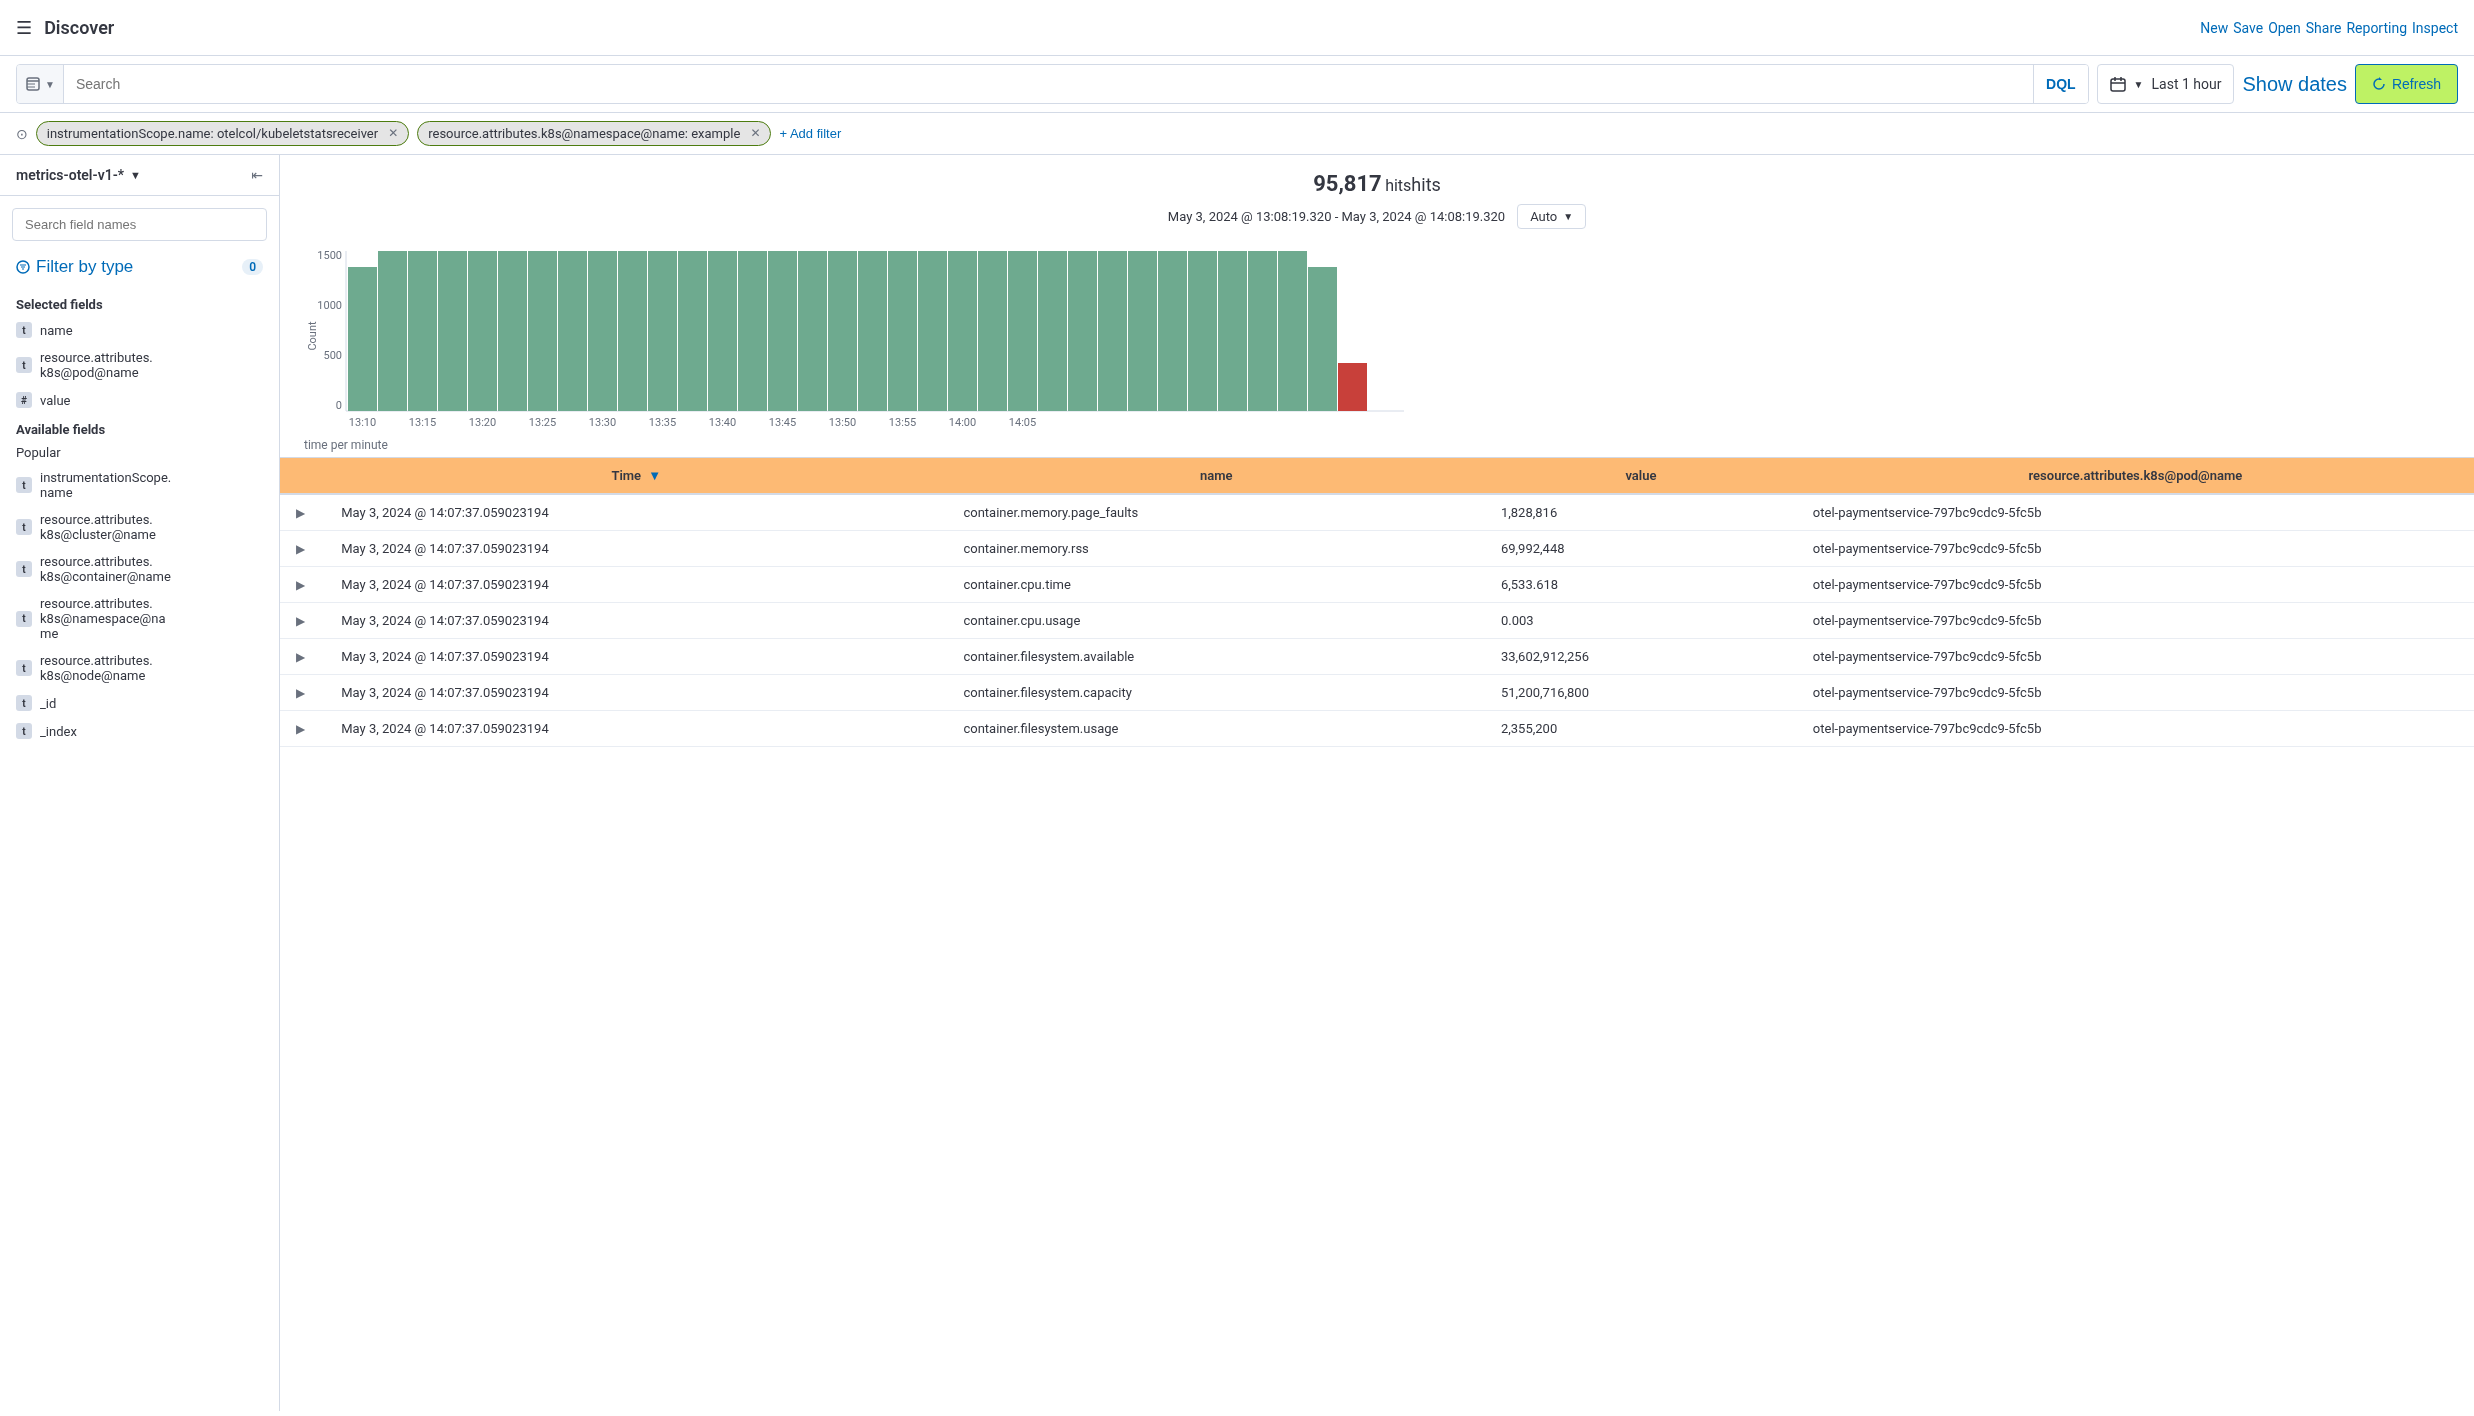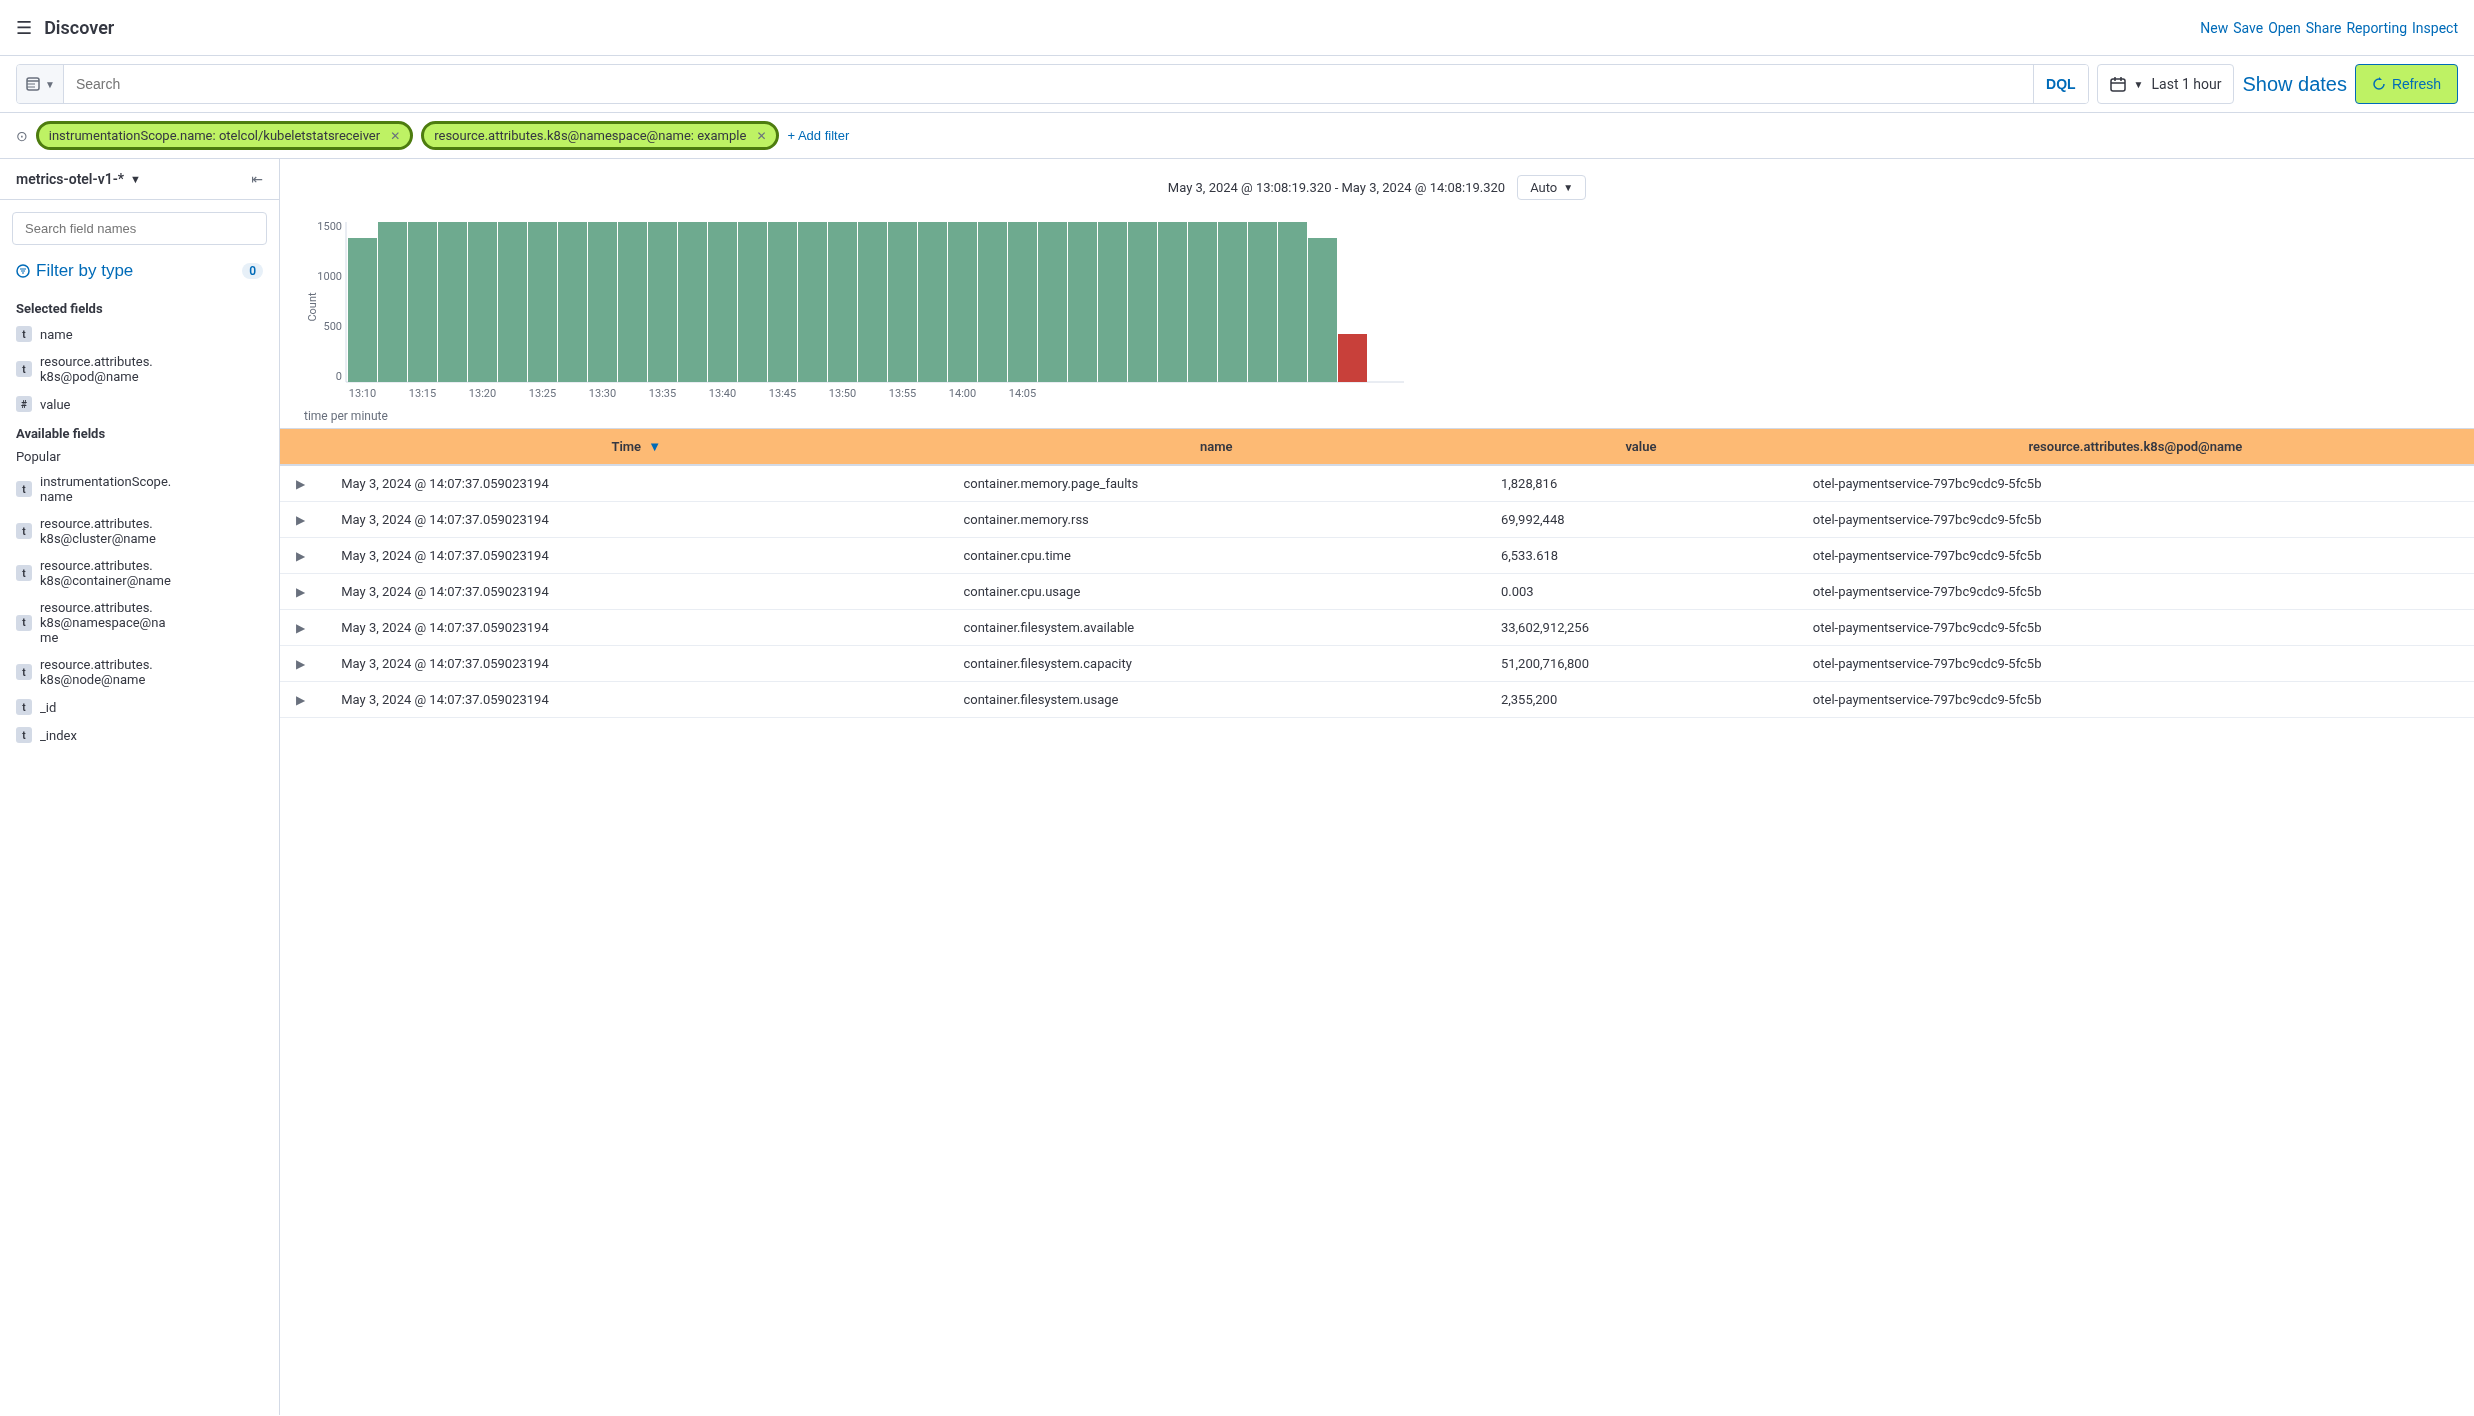--- a/index.html
+++ b/index.html
@@ -51,22 +51,22 @@
       font-size: 14px; cursor: pointer; font-weight: 500;
     }
     
     
     .filter-bar {
       display: flex; align-items: center; padding: 8px 16px; border-bottom: 1px solid #d3dae6;
       gap: 8px; background: #fff; flex-wrap: wrap;
     }
     .filter-icon { color: #69707d; cursor: pointer; font-size: 14px; }
     .filter-pill {
-      display: flex; align-items: center; gap: 6px; padding: 4px 10px;
-      border: 3px solid #4d7c0f; border-radius: 16px; background: #bef264;
+      display: flex; gap: 6px; padding: 4px 10px;
+      border: 1px solid #4d7c0f; border-radius: 16px; background: #e5e5e5;
       font-size: 13px; color: #343741; cursor: pointer;
     }
     .filter-pill-close { color: #69707d; cursor: pointer; margin-left: 4px; font-size: 12px; }
     .add-filter-btn { color: #006bb8; font-size: 13px; cursor: pointer; background: none; border: none; }
     
     
     .main-layout { display: flex; height: calc(100vh - 160px); overflow: hidden; }
     
     
     .sidebar {
@@ -271,20 +271,24 @@
       <div class="field-item">
         <span class="field-type-badge field-type-t">t</span>
         <span class="field-name">_index</span>
       </div>
     </div>
   </div>
 
   <div class="content">
 
     <div class="chart-area">
+      <div class="hits-header">
+        <span class="hits-count">95,817</span>
+        <span class="hits-label">hits</span><span style="font-size:18px;">hits</span>
+      </div>
       <div class="date-range-row">
         <span class="date-range-text">May 3, 2024 @ 13:08:19.320 - May 3, 2024 @ 14:08:19.320</span>
         <div class="auto-select">
           <span>Auto</span>
           <span style="font-size:10px;">▼</span>
         </div>
       </div>
       <div class="chart-wrapper">
         <svg id="chart-svg" width="100%" height="190">
 

